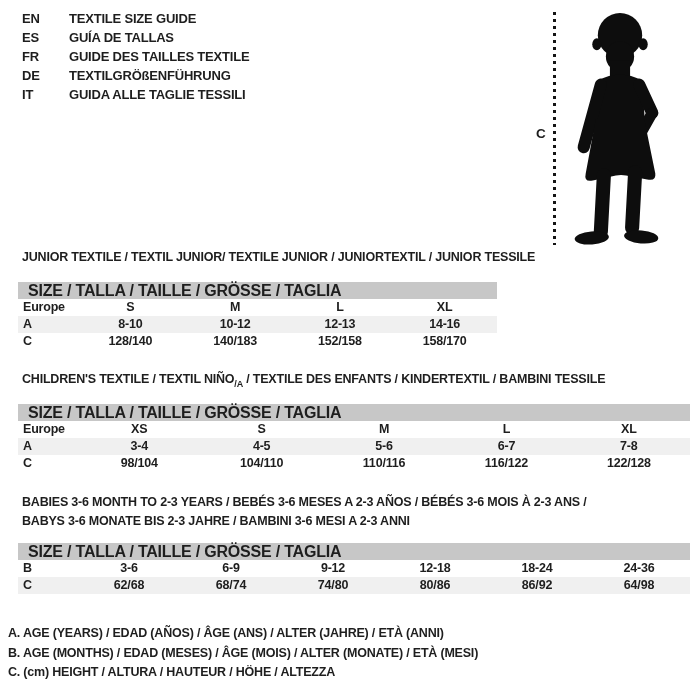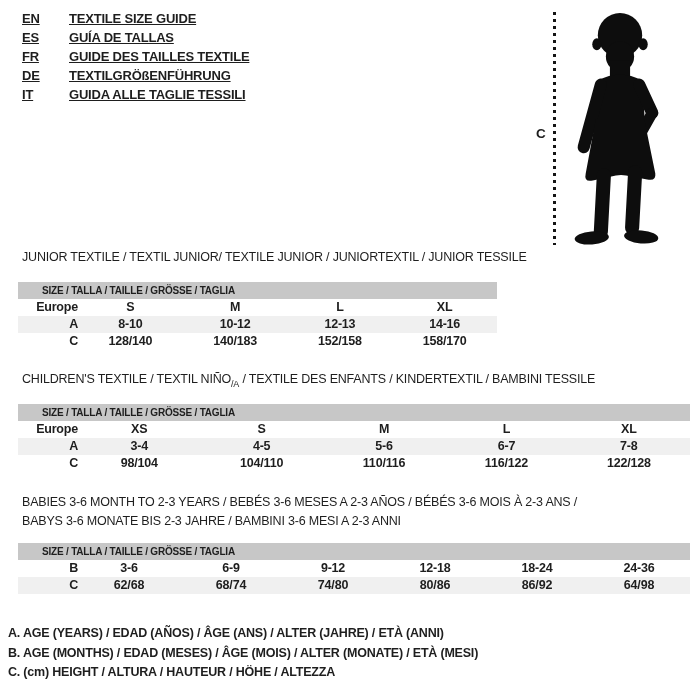--- a/index.html
+++ b/index.html
@@ -3,46 +3,46 @@
 <meta charset="utf-8">
 <style>
   html,body{margin:0;padding:0;background:#ffffff;}
   .page{
     position:relative;width:700px;height:700px;background:#ffffff;
     font-family:"Liberation Sans","DejaVu Sans",sans-serif;
     color:#1e1e1e;overflow:hidden;letter-spacing:-0.2px;
   }
   
   .lang-list{position:absolute;left:22px;top:9px;}
-  .lang-row{display:flex;font-size:13px;font-weight:700;line-height:19px;text-decoration:underline;}
+  .lang-row{display:flex;font-size:13px;font-weight:700;line-height:19px;}
   .lang-code{width:47px;}
   
   .figure-area{position:absolute;left:528px;top:6px;width:160px;height:244px;}
   .measure-label{position:absolute;left:8px;top:120px;font-size:13.5px;font-weight:700;}
   .dotted-line{
     position:absolute;left:25px;top:6px;width:3px;height:233px;
     background:repeating-linear-gradient(to bottom,#141414 0 3px,transparent 3px 7px);
   }
   .toddler-svg{position:absolute;left:36px;top:2px;}
   
-  .sec-title{position:absolute;left:22px;font-size:12.5px;font-weight:400;white-space:nowrap;}
+  .sec-title{position:absolute;left:22px;font-size:12.5px;font-weight:700;white-space:nowrap;}
   .sec-title .sub{font-size:9px;vertical-align:sub;}
   .two-line{line-height:19px;}
   
   .sg-table{position:absolute;left:18px;}
   .t-junior{top:282px;width:479px;}
   .t-children{top:404px;width:672px;}
   .t-babies{top:543px;width:672px;}
   .size-bar{
-    height:17px;background:#c7c7c7;font-size:10px;font-weight:700;
-    line-height:17px;padding-left:24px;box-sizing:border-box;
+    height:17px;background:#c7c7c7;font-size:16px;font-weight:700;
+    line-height:17px;padding-left:10px;box-sizing:border-box;
   }
   .trow{display:flex;height:17px;font-size:12.5px;font-weight:700;line-height:17px;}
   .trow.alt{background:#f0f0f0;}
-  .tlabel{width:60px;padding-left:5px;box-sizing:border-box;text-align:right;}
+  .tlabel{width:60px;padding-left:5px;box-sizing:border-box;}
   .tcell{flex:1;text-align:center;}
   
   .notes{position:absolute;left:8px;top:624px;font-size:12.5px;font-weight:700;line-height:19.5px;}
 </style>
 </head>
 <body>
 
 <div class="page">
 
   <div class="lang-list">

